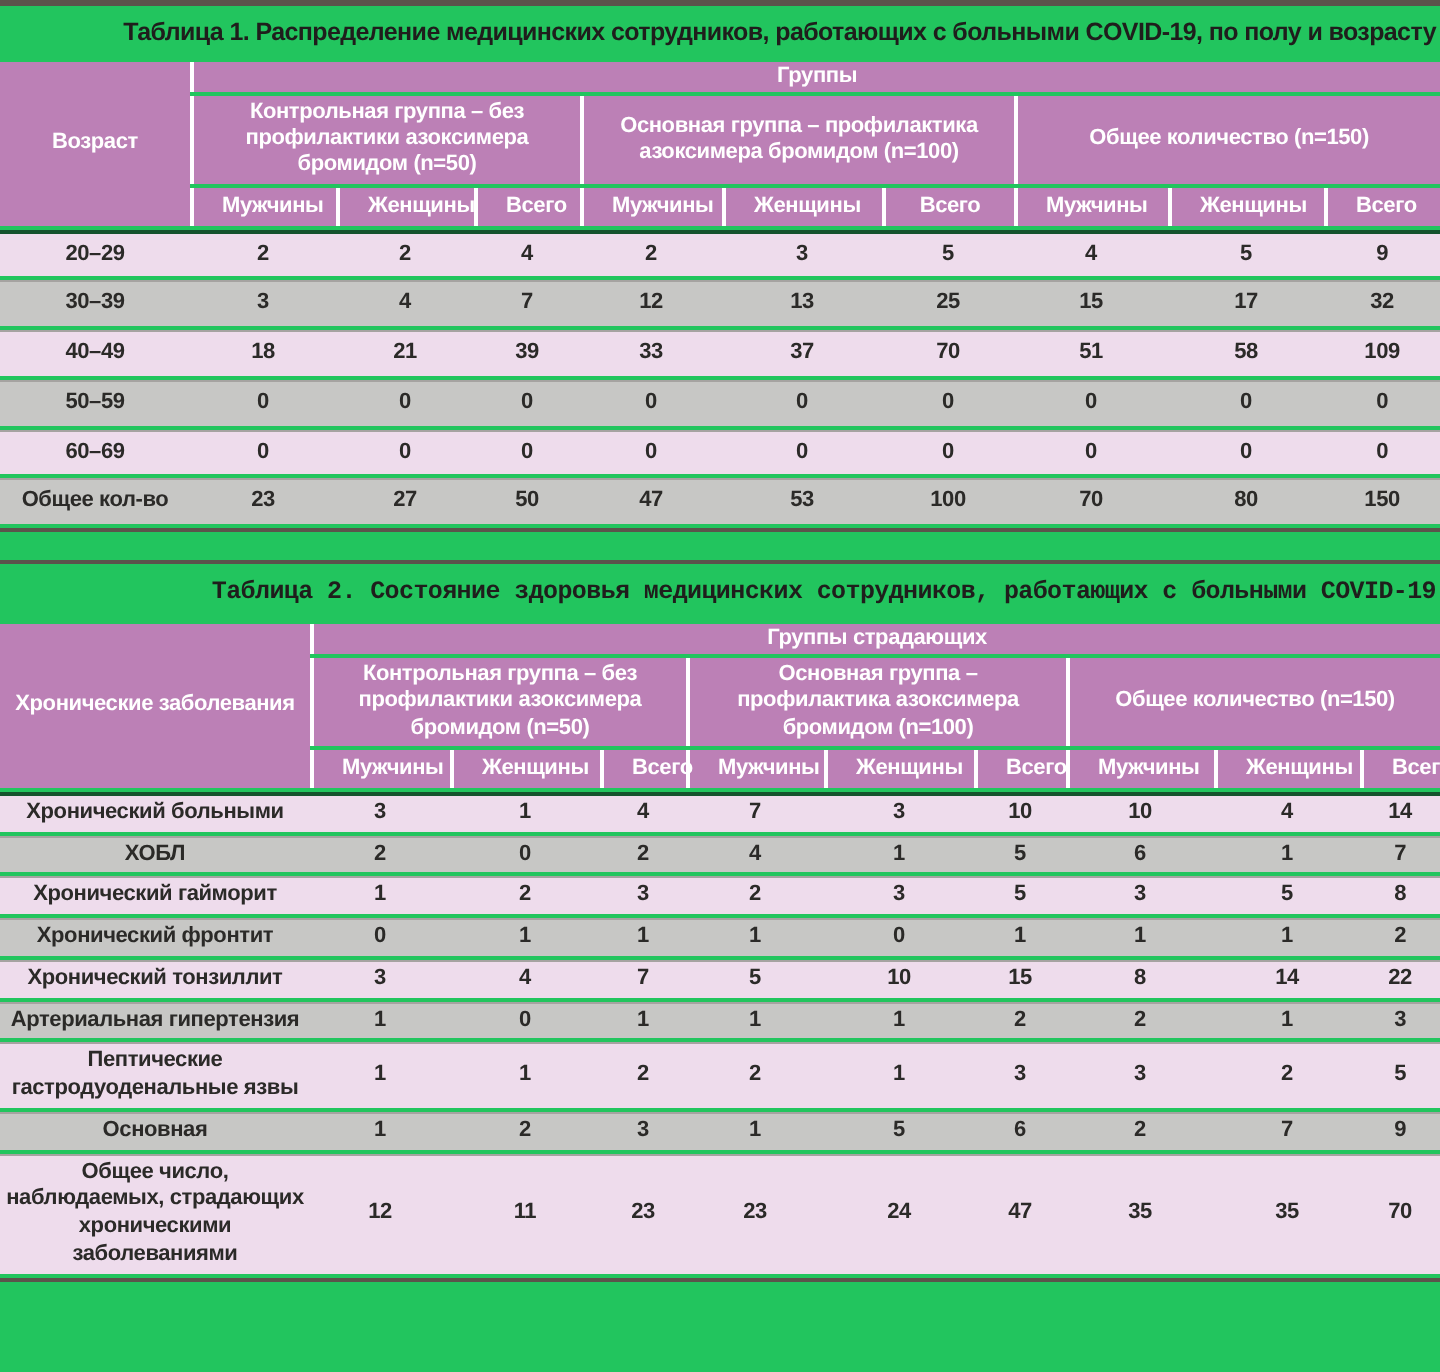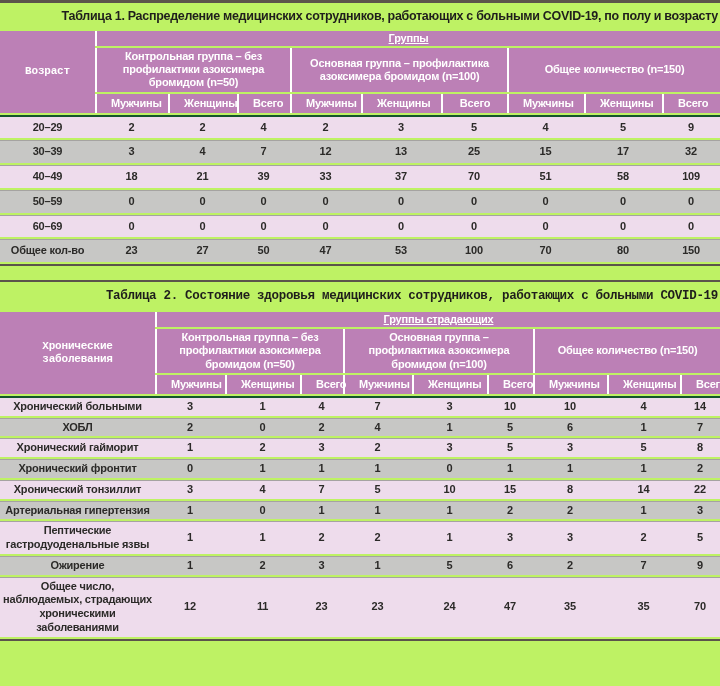--- a/index.html
+++ b/index.html
@@ -1,39 +1,39 @@
 <!DOCTYPE html>
 <html lang="ru"><head>
 <meta charset="utf-8">
 <style>
   html,body { margin:0; padding:0; background:#ffffff; }
   .page {
-    width:720px; height:686px; overflow:hidden; background:#bef264;
+    width:720px; height:686px; overflow:hidden; background:#22c55e;
     font-family:"Liberation Sans","DejaVu Sans",sans-serif;
     position:relative; box-sizing:border-box;
   }
   .rule-dark { width:720px; height:3px; background:#5b544b; }
   .rule-mid  { width:720px; height:2px; background:#5b544b; }
 
   .fig-title {
     font-weight:700; font-size:12.5px; line-height:1.18; color:#1f1e1c;
     text-align:right; letter-spacing:-0.3px;
     padding:6px 2px 5px 60px;
   }
   .fig-title.single { padding:7px 2px 6px 60px;font-family:Liberation Mono, monospace; }
 
   table { border-collapse:separate; border-spacing:0 2px; width:720px; table-layout:fixed; }
 
   thead th {
     background:#bc80b6; color:#ffffff; font-weight:700; font-size:11px;
     letter-spacing:-0.2px; vertical-align:middle; text-align:center;
     padding:2px 4px; line-height:1.2; border-left:2px solid #ffffff;
   }
-  thead th.corner { border-left:none;font-family:Liberation Mono, monospace; }
-  thead th.groups-band { padding:1px 4px;text-decoration:underline; }
+  thead th.corner { border-left:none; }
+  thead th.groups-band { padding:1px 4px; }
   thead th.grp { padding:2px 8px; }
   thead th.sub { padding:3px 14px; }
 
   tbody td {
     font-weight:700; font-size:11px; letter-spacing:-0.2px; color:#2b2a28;
     text-align:center; vertical-align:middle; line-height:1.25;
     padding:4px 2px; border-top:1px solid #a5a3a1;
   }
   tbody tr.pink td { background:#eedcec; }
   tbody tr.gray td { background:#c7c7c5; }
@@ -283,21 +283,21 @@
           <td>1</td>
           <td>2</td>
           <td>2</td>
           <td>1</td>
           <td>3</td>
           <td>3</td>
           <td>2</td>
           <td>5</td>
         </tr>
         <tr class="gray">
-          <td>Ожирение</td>
+          <td>Основная</td>
           <td>1</td>
           <td>2</td>
           <td>3</td>
           <td>1</td>
           <td>5</td>
           <td>6</td>
           <td>2</td>
           <td>7</td>
           <td>9</td>
         </tr>

